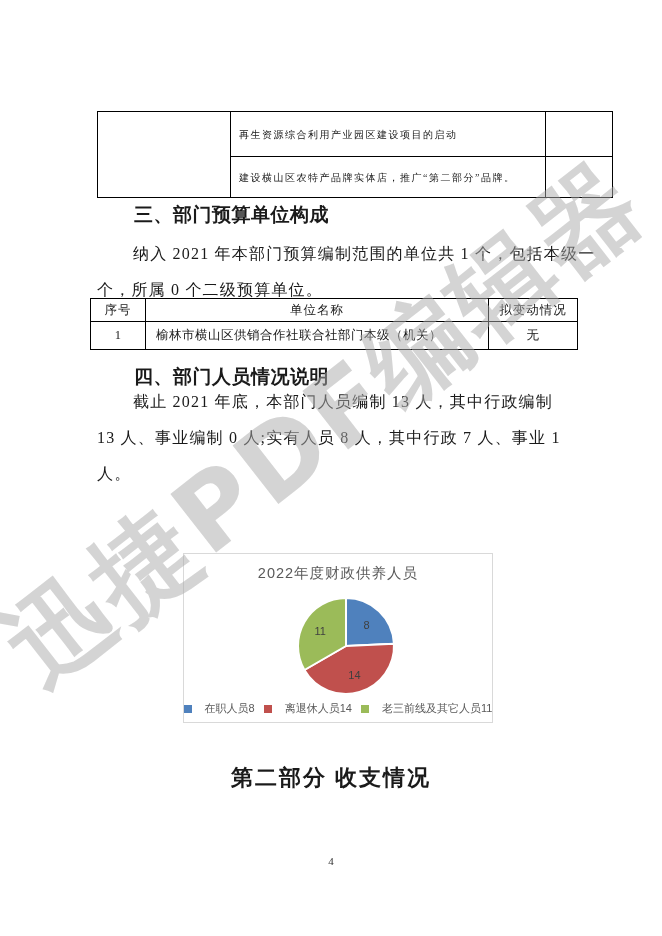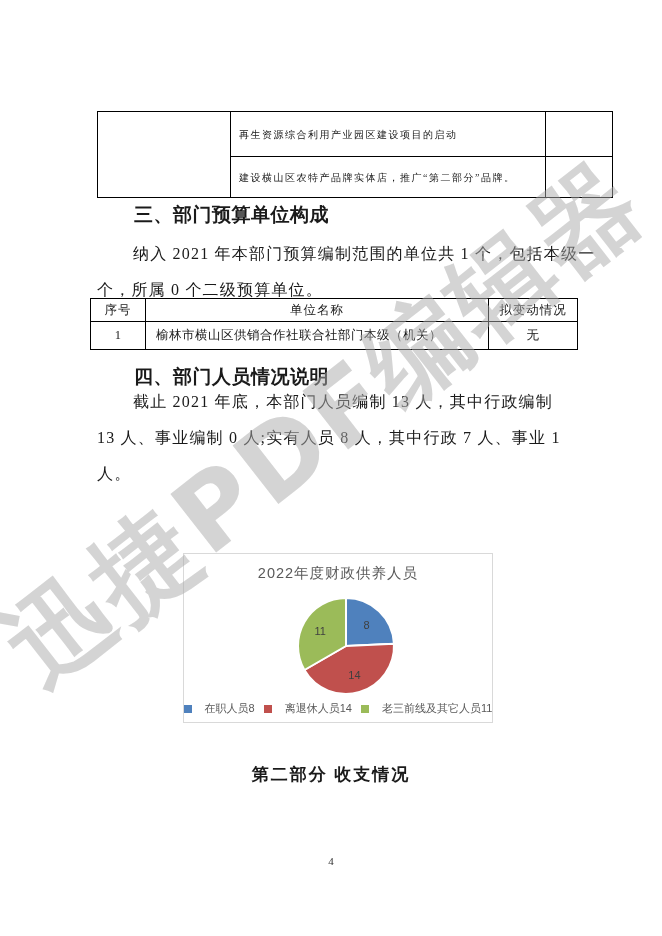--- a/index.html
+++ b/index.html
@@ -72,21 +72,21 @@
     font-size:11px; color:#595959;
   }
   .legend-item { display:flex; align-items:center; gap:13px; white-space:nowrap; }
   .legend-swatch { width:8px; height:8px; display:inline-block; }
 
   
   .part2-heading {
     position:absolute; top:763px; left:0; width:100%;
     text-align:center;
     font-family:"Liberation Sans","DejaVu Sans",sans-serif;
-    font-weight:bold; font-size:17px; letter-spacing:2px;
+    font-weight:bold; font-size:22px; letter-spacing:2px;
   }
   .page-number {
     position:absolute; top:855px; left:0; width:100%;
     text-align:center; font-size:11px; color:#333;
   }
 </style>
 </head>
 <body>
 
 <div class="watermark" style="color: rgb(171, 171, 171);">迅捷PDF编辑器</div>

